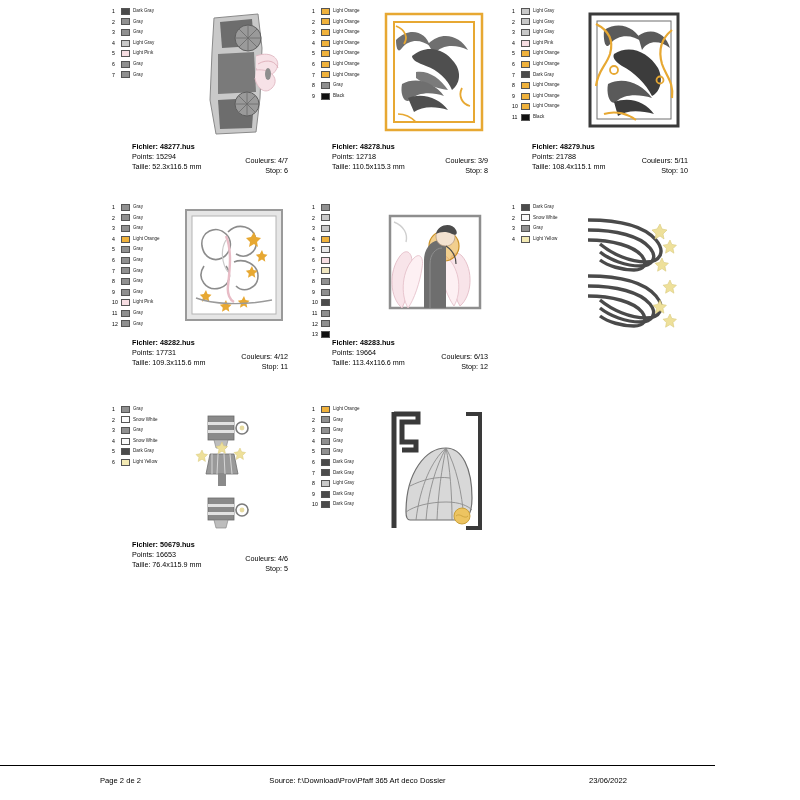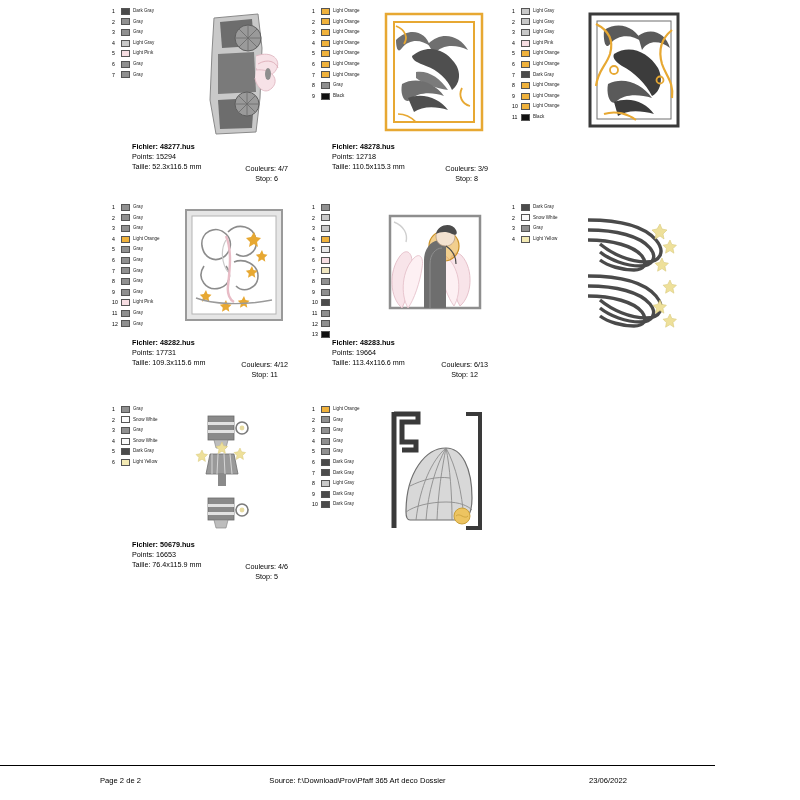--- a/index.html
+++ b/index.html
@@ -77,22 +77,22 @@
   }
   .cap-left {
     position: absolute;
     left: 28px;
     top: 0;
     text-align: left;
   }
   .cap-right {
     position: absolute;
     right: 6px;
-    top: 12px;
-    text-align: center;
+    top: 4px;
+    text-align: right;
   }
   .cap-line {
     height: 10px;
     line-height: 10px;
     white-space: nowrap;
   }
   .cap-line.b {
     font-weight: bold;
   }
   .footer {
@@ -338,20 +338,32 @@
             <path d="M30 44 C46 34 64 42 74 58 C80 70 76 82 68 86 C62 74 50 62 38 56 C32 52 28 48 30 44 Z" fill="#3c3c3c"></path>
             <path d="M24 74 C40 66 58 74 68 88 C54 84 40 84 32 92 C26 96 22 84 24 74 Z" fill="#5a5a5a"></path>
             <path d="M30 92 C46 86 62 92 70 104 C56 100 42 100 34 106 Z" fill="#3c3c3c"></path>
             <path d="M12 14 C24 20 30 30 26 44 C22 56 14 60 12 76" fill="none" stroke="#e7a832" stroke-width="2.2"></path>
             <path d="M88 20 C78 28 74 40 78 54 C82 66 90 72 88 88" fill="none" stroke="#e7a832" stroke-width="2.2"></path>
             <path d="M20 104 C32 100 44 104 52 110" fill="none" stroke="#e7a832" stroke-width="2"></path>
             <circle cx="30" cy="60" r="4" fill="none" stroke="#e7a832" stroke-width="1.8"></circle>
             <circle cx="76" cy="70" r="3.5" fill="none" stroke="#e7a832" stroke-width="1.8"></circle>
           </g>
         </svg>
+      </div>
+      <div class="caption">
+        <div class="cap-left">
+          <div class="cap-line b">Fichier: 48279.hus</div>
+          <div class="cap-line">Points: 21788</div>
+          <div class="cap-line">Taille: 108.4x115.1 mm</div>
+        </div>
+        <div class="cap-right">
+          <div class="cap-line" style="height:10px"></div>
+          <div class="cap-line">Couleurs: 5/11</div>
+          <div class="cap-line">Stop: 10</div>
+        </div>
       </div>
     </div>
 
     <div class="cell" style="left:98px; top:198px;">
       <div class="legend">
         <div class="legend-row">
             <span class="legend-num">1</span>
             <span class="legend-sw" style="background:#909090"></span>
             <span class="legend-name">Gray</span>
           </div>

